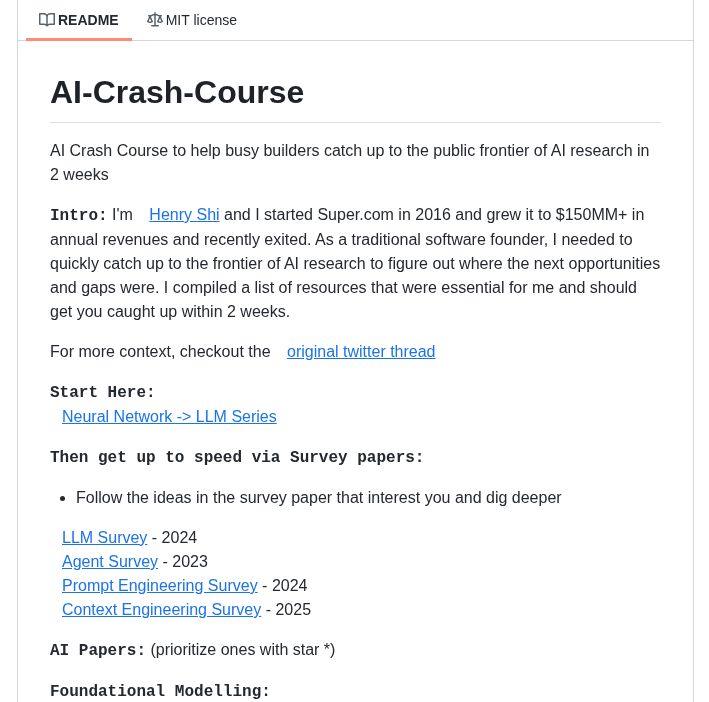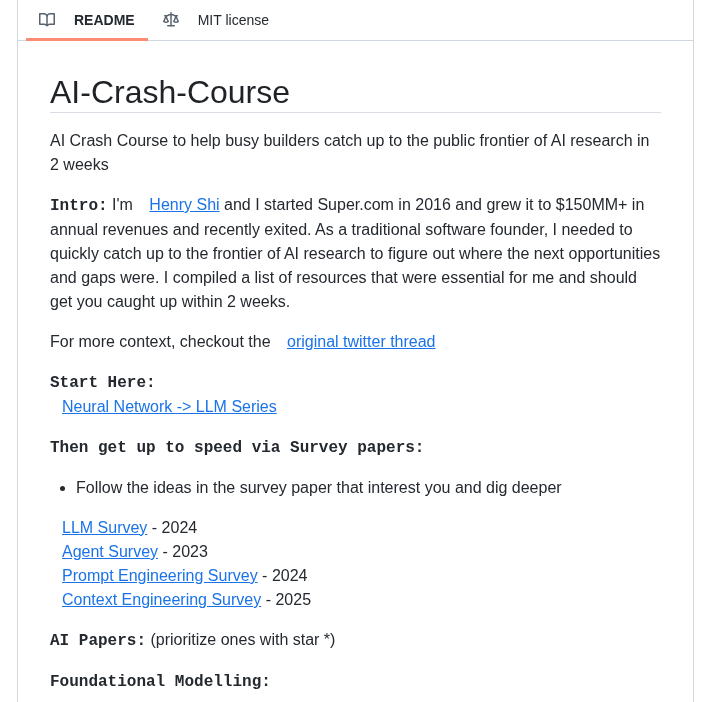--- a/index.html
+++ b/index.html
@@ -23,21 +23,21 @@
     display: flex;
     align-items: stretch;
     height: 41px;
     padding-left: 7px;
     border-bottom: 1px solid #d0d7de;
   }
   .tab {
     position: relative;
     display: flex;
     align-items: center;
-    gap: 19px;
+    gap: 3px;
     padding: 0 14px;
     font-size: 14px;
     color: #24292f;
     cursor: pointer;
     user-select: none;
   }
   .tab .icon {
     width: 16px;
     height: 16px;
     display: inline-flex;
@@ -57,22 +57,23 @@
   }
   .markdown-body {
     padding: 31px 32px 32px 32px;
     font-size: 16px;
     line-height: 1.5;
     color: #24292f;
   }
   .markdown-body h1 {
     font-size: 32px;
     line-height: 1.25;
-    font-weight: 400;
+    font-weight: 700;
     color: #1f2328;
+    padding-bottom: 10px;
     border-bottom: 1px solid #d8dee4;
     margin-bottom: 16px;
   }
   .markdown-body p { margin-bottom: 16px; }
   .markdown-body ul {
     margin-bottom: 16px;
     padding-left: 26px;
   }
   .markdown-body li { line-height: 1.5; }
   a.link {

